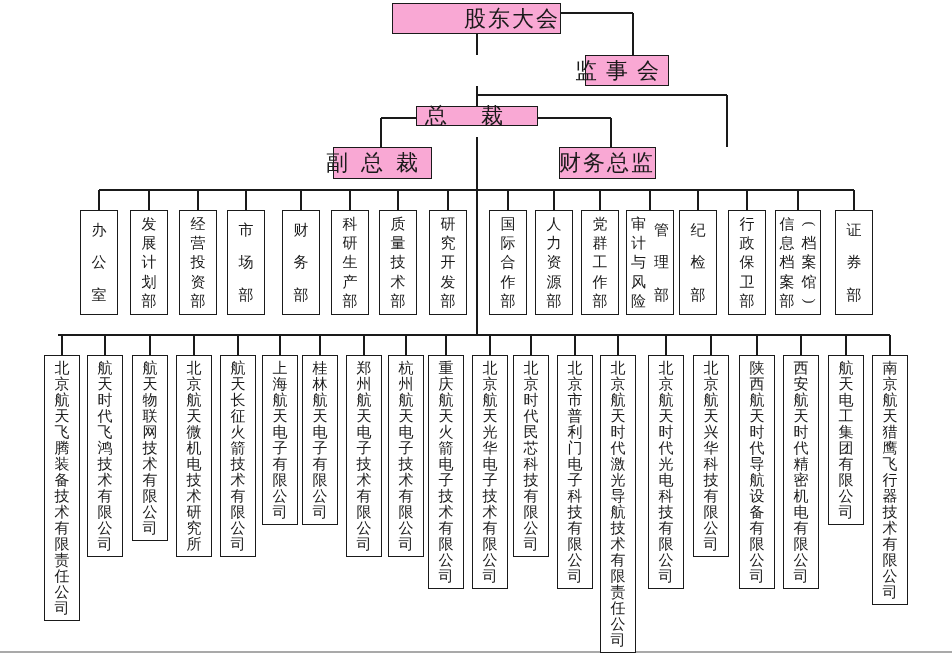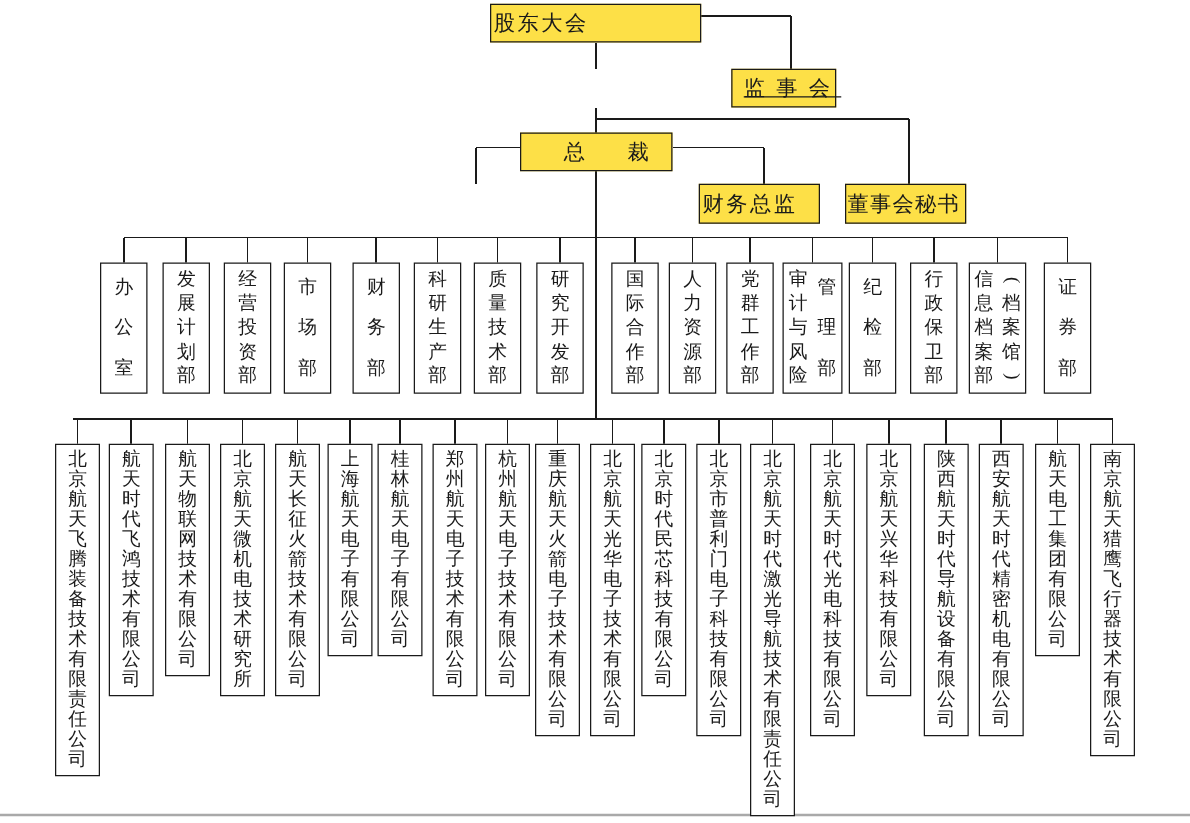--- a/index.html
+++ b/index.html
@@ -3,28 +3,28 @@
 <meta charset="utf-8">
 <style>
   :root { --line:#1a1a1a; }
   html,body{margin:0;padding:0;background:#fff;}
   .canvas{
     position:relative;width:952px;height:658px;background:#fff;overflow:hidden;
     font-family:"Liberation Serif", serif;color:var(--line);
   }
   #connectors{position:absolute;left:0;top:0;pointer-events:none;}
   .hbox{
-    position:absolute;box-sizing:border-box;border:1px solid var(--line);background:#fde047;
-    display:flex;align-items:center;justify-content:flex-start;
-    font-size:17px;white-space:nowrap;z-index:2;
+    position:absolute;box-sizing:border-box;border:1px solid var(--line);background:#f9a8d4;
+    display:flex;align-items:center;justify-content:flex-end;
+    font-size:22px;white-space:nowrap;z-index:2;
   }
   #b-shareholders{left:392px;top:3px;width:169px;height:31px;}
   #b-board{left:405px;top:55px;width:144px;height:31px;}
-  #b-supervisory{left:585px;top:55px;width:84px;height:31px;text-decoration:underline;}
-  #b-president{left:416px;top:106px;width:122px;height:31px;}
+  #b-supervisory{left:585px;top:55px;width:84px;height:31px;}
+  #b-president{left:416px;top:106px;width:122px;height:20px;}
   #b-vp{left:333px;top:147px;width:99px;height:32px;}
   #b-cfo{left:547px;top:147px;width:97px;height:32px;margin-left:12px;}
   #b-secretary{left:676px;top:147px;width:97px;height:32px;}
   #b-shareholders span{letter-spacing:2px;padding-left:2px;}
   #b-board span,#b-supervisory span{letter-spacing:9px;padding-left:9px;}
   #b-president span{letter-spacing:34px;padding-left:34px;}
   #b-vp span{letter-spacing:13px;padding-left:13px;}
   #b-cfo span{letter-spacing:2px;padding-left:2px;}
   #b-secretary span{letter-spacing:1px;padding-left:1px;}
   .vbox{
@@ -97,25 +97,25 @@
 
   <div class="hbox" id="b-shareholders">
     <span>股东大会</span>
   </div>
   <div class="hbox" id="b-supervisory">
     <span>监事会</span>
   </div>
   <div class="hbox" id="b-president">
     <span>总裁</span>
   </div>
+  <div class="hbox" id="b-vp">
+    <span>副总裁</span>
+  </div>
   <div class="hbox" id="b-cfo">
     <span>财务总监</span>
-  </div>
-  <div class="hbox" id="b-secretary">
-    <span>董事会秘书</span>
   </div>
 
   <div id="departments">
       <div class="vbox dept" style="left: 80px; top: 210px; width: 38px; height: 105px;">
         <div class="vcol">
           <span class="vchar">办</span>
           <span class="vchar">公</span>
           <span class="vchar">室</span>
         </div>
       </div>

